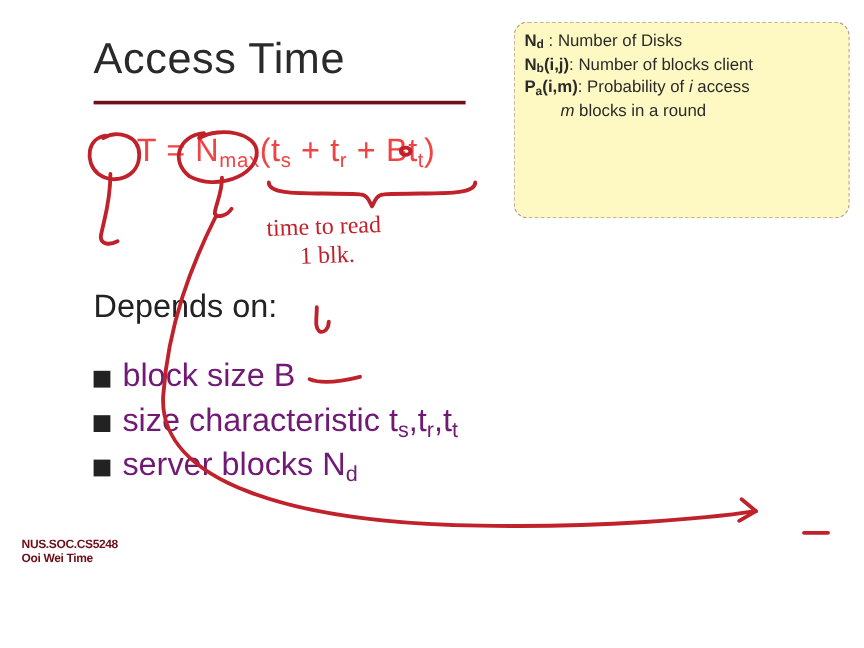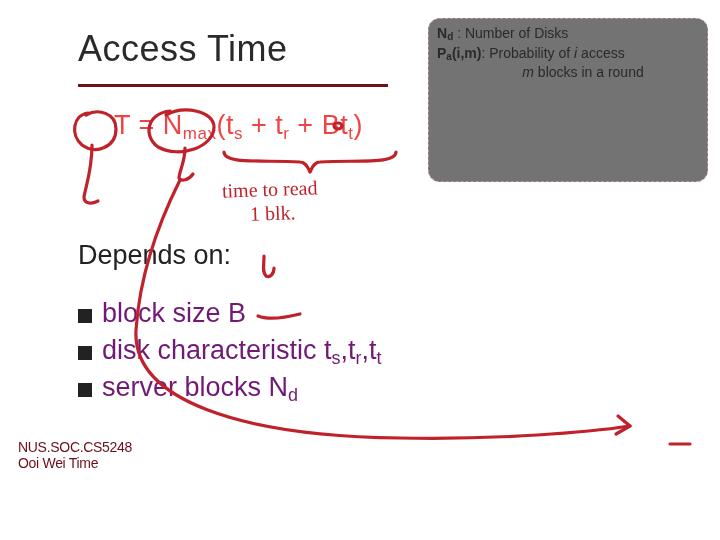--- a/index.html
+++ b/index.html
@@ -37,21 +37,21 @@
     border-top: 3px solid #701018;
   }
   .legend-box {
     position: absolute;
     left: 428px;
     top: 18px;
     width: 262px;
     height: 150px;
     border: 1px dashed #b99;
     border-radius: 12px;
-    background: #737373;
+    background: #fef9c3;
     padding: 6px 8px 6px 8px;
     box-sizing: content-box;
     font-size: 14px;
     line-height: 1.25;
     color: #2a2a2a;
   }
   .legend-box .row { margin: 0 0 2px 0; }
   .legend-box .sym { font-weight: bold; display: inline-block; }
   .legend-box .sub { font-size: 10px; position: relative; top: 2px; font-weight: bold;}
   .legend-box .def { font-style: normal; }
@@ -95,24 +95,24 @@
     position: absolute;
     right: 12px;
     bottom: 42px;
     font-size: 10px;
     color: #333;
   }
   .footer {
     position: absolute;
     left: 18px;
     bottom: 9px;
-    font-size: 14px;
+    font-size: 10px;
     line-height: 1.1;
     color: #6d0f18;
-    font-weight: normal;
+    font-weight: bold;
     letter-spacing: -0.3px;
   }
 
   
   .annot {
     position: absolute;
     inset: 0;
     pointer-events: none;
   }
   .hand-text {
@@ -138,39 +138,42 @@
 <div class="slide">
 
   <div class="title">Access Time</div>
   <div class="title-rule"></div>
 
   <div class="legend-box">
     <div class="row">
       <span class="sym">N</span><span class="sub">d</span>&nbsp;<span class="def">: Number of Disks</span>
     </div>
     <div class="row">
+      <span class="sym">N</span><span class="sub">b</span><span class="sym">(i,j)</span><span>: Number of blocks client</span>
+    </div>
+    <div class="row">
       <span class="sym">P</span><span class="sub">a</span><span class="sym">(i,m)</span><span>: Probability of</span> <i>i</i> <span>access</span>
     </div>
-    <div class="row" style="padding-left:30px;text-align:center;">
+    <div class="row" style="padding-left:30px;">
       <i>m</i> <span>blocks in a round</span>
     </div>
   </div>
 
   <div class="eq">
     <span>T = N</span><span class="sub">max</span><span>(t</span><span class="sub">s</span><span> + t</span><span class="sub">r</span><span> + Bt</span><span class="sub">t</span><span>)</span>
   </div>
 
   <div class="depends-label">Depends on:</div>
 
   <div class="bullets">
     <div class="line">
       <span class="sq"></span><span>block size B</span>
     </div>
     <div class="line">
-      <span class="sq"></span><span>disk characteristic t</span><span class="sub">s</span><span>,t</span><span class="sub">r</span><span>,t</span><span class="sub">t</span>
+      <span class="sq"></span><span>size characteristic t</span><span class="sub">s</span><span>,t</span><span class="sub">r</span><span>,t</span><span class="sub">t</span>
     </div>
     <div class="line">
       <span class="sq"></span><span>server blocks N</span><span class="sub">d</span>
     </div>
   </div>
 
   <div class="pagenum">43</div>
   <div class="footer">
     <div>NUS.SOC.CS5248</div>
     <div>Ooi Wei Time</div>

